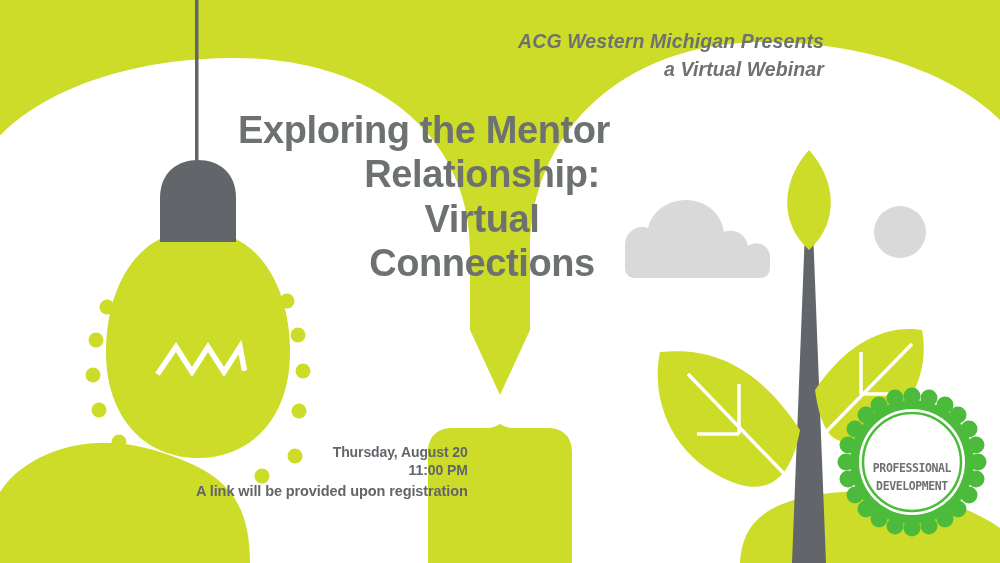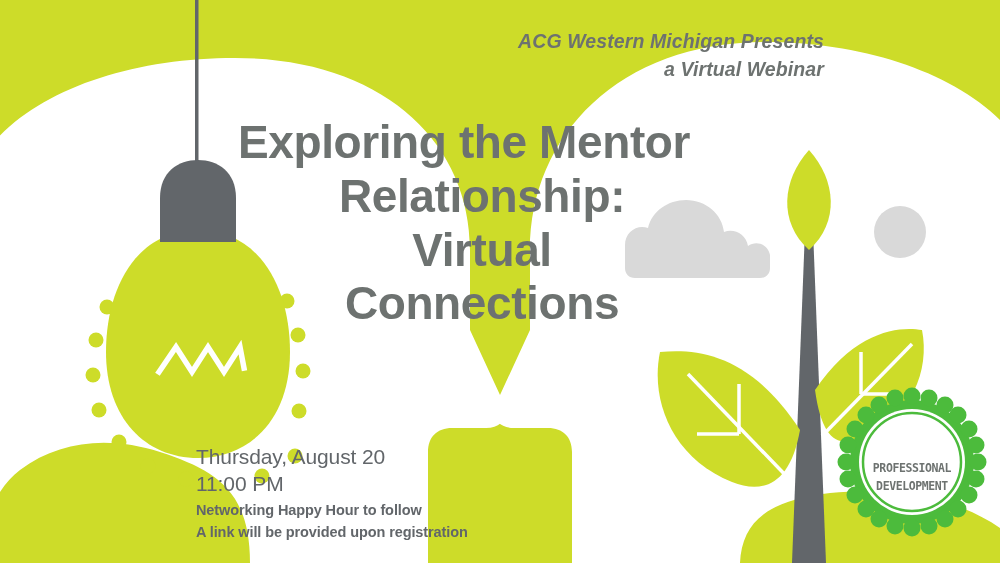--- a/index.html
+++ b/index.html
@@ -46,46 +46,47 @@
     font-size: 19.5px;
     line-height: 1.42;
     letter-spacing: 0.1px;
   }
   #presenter-block .line2 { display: block; font-style: italic; }
 
   
   #event-title {
     position: absolute;
     left: 232px;
-    top: 116px;
+    top: 108px;
     width: 500px;
     text-align: center;
     color: #6d7270;
     font-weight: bold;
-    font-size: 46px;
+    font-size: 38px;
     line-height: 1.17;
     letter-spacing: -0.4px;
   }
   #event-title .t-line { display: block; }
   #event-title .t-line.l1 { text-align: left; margin-left: 6px; }
 
   
   #details {
     position: absolute;
     left: 196px;
     top: 443px;
     color: #62666a;
   }
   #details .d-date,
   #details .d-time {
     display: block;
-    font-weight: normal;
-    font-size: 21px;
+    font-weight: bold;
+    font-size: 14px;
     line-height: 1.30;
     letter-spacing: -0.1px;
+    text-align: right;
   }
   #details .d-note {
     display: block;
     font-weight: bold;
     font-size: 14.5px;
     line-height: 1.40;
     letter-spacing: -0.1px;
     margin-top: 2px;
   }
 
@@ -257,21 +258,20 @@
     <div id="event-title">
       <span class="t-line l1">Exploring the Mentor</span>
       <span class="t-line l2">Relationship:</span>
       <span class="t-line l3">Virtual</span>
       <span class="t-line l4">Connections</span>
     </div>
 
     <div id="details">
       <span class="d-date">Thursday, August 20</span>
       <span class="d-time">11:00 PM</span>
-      <span class="d-note">Networking Happy Hour to follow</span>
       <span class="d-note">A link will be provided upon registration</span>
     </div>
 
     <div id="seal-text">
       <span>PROFESSIONAL</span>
       <span>DEVELOPMENT</span>
     </div>
 
   </div>
 </div>

